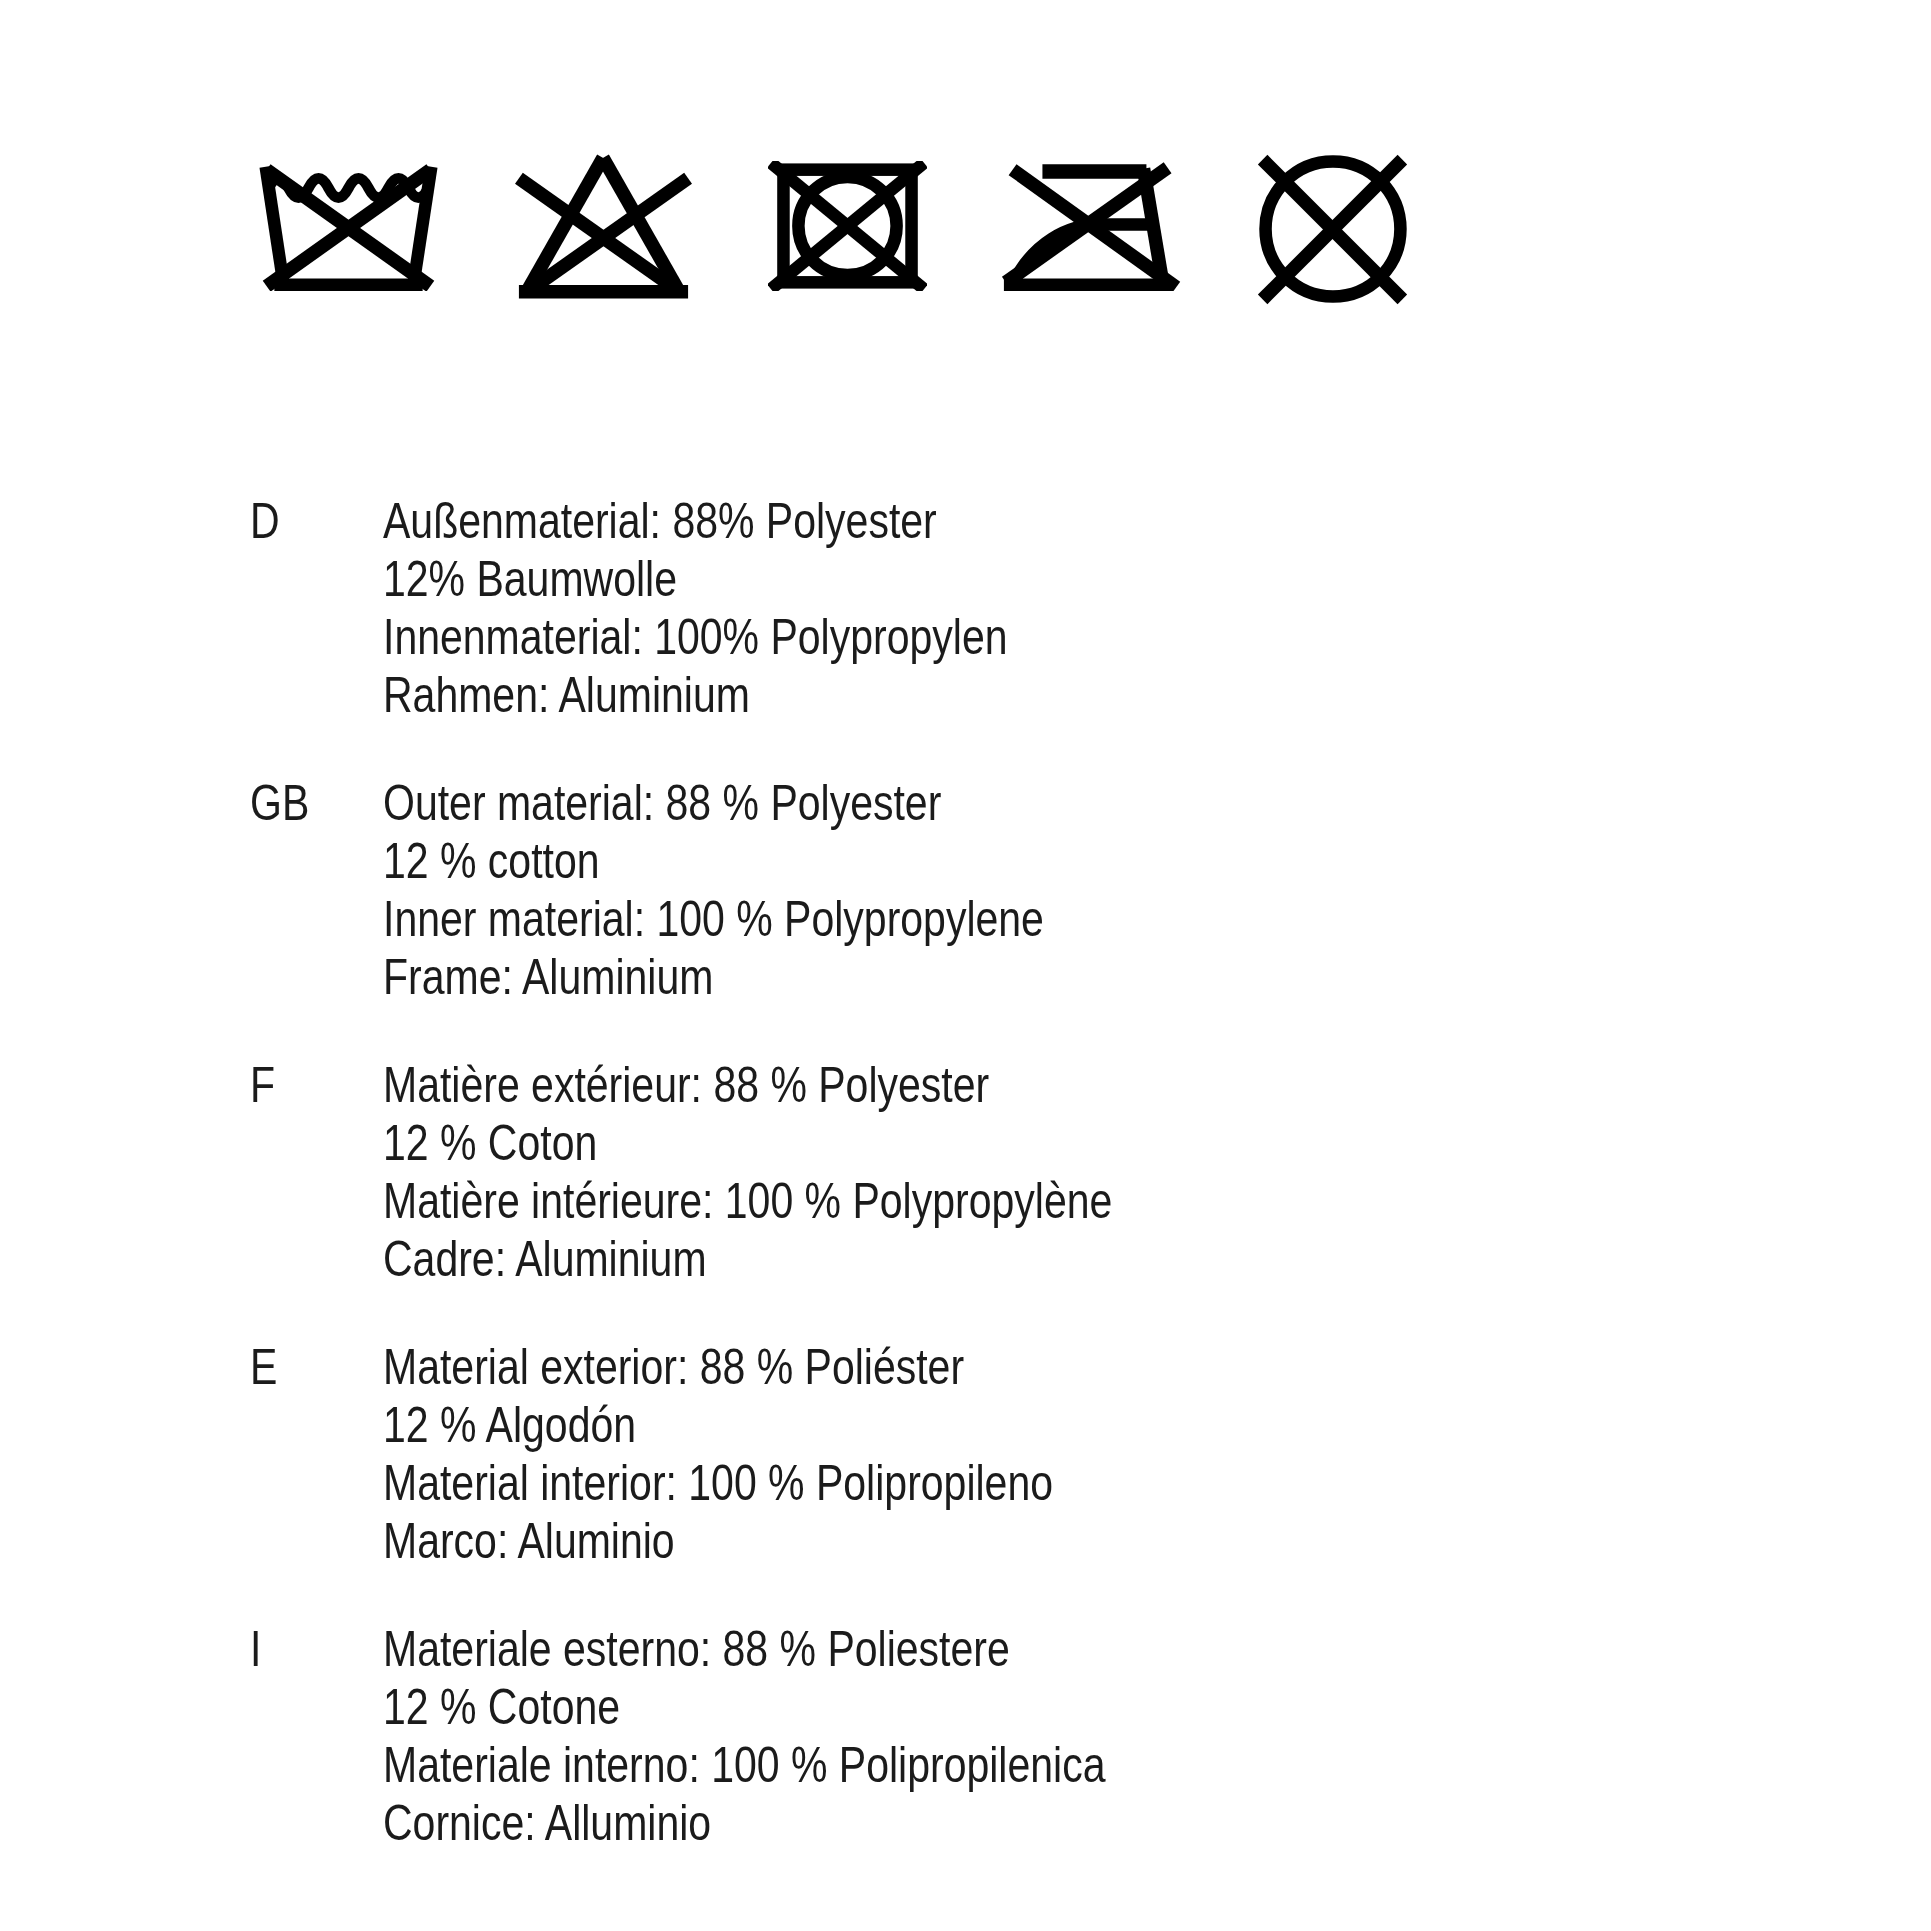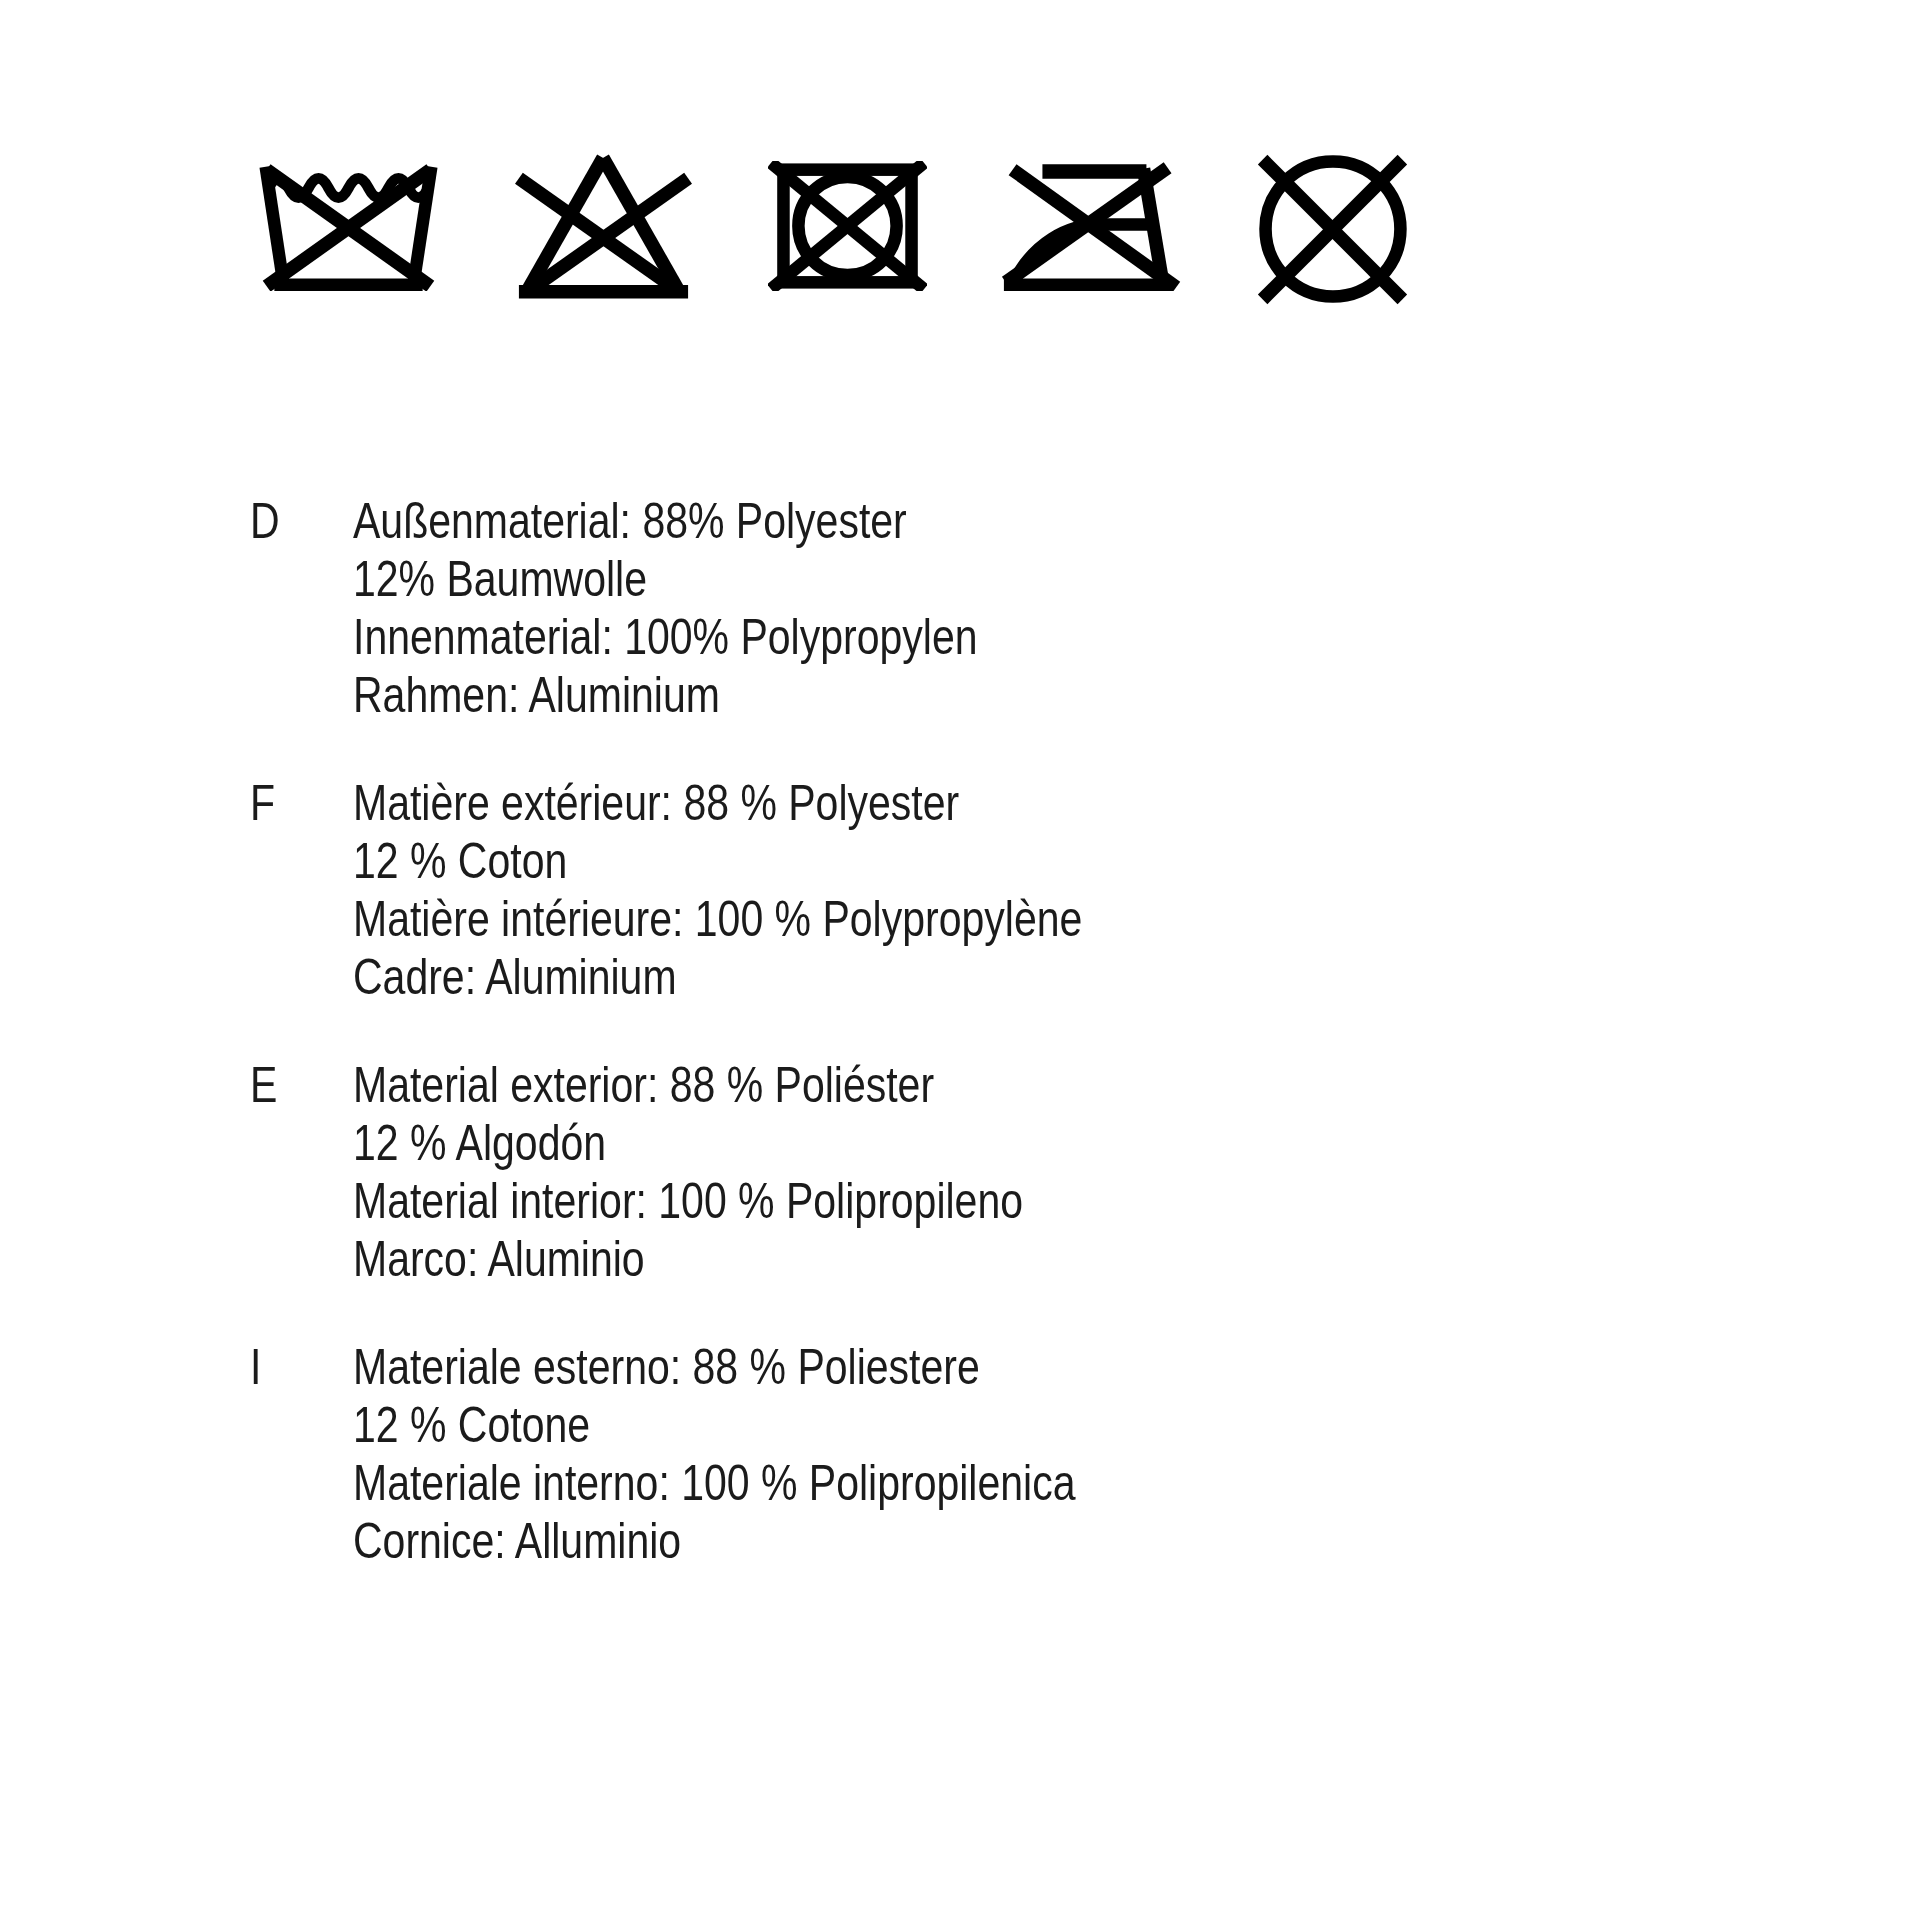--- a/index.html
+++ b/index.html
@@ -53,20 +53,21 @@
     position: absolute;
     left: 250px;
     top: 0;
     display: inline-block;
     transform: scaleX(0.82);
     transform-origin: left top;
     white-space: nowrap;
   }
   .lang-lines {
     padding-left: 353px;
+    margin-left: 30px;
   }
   .lang-lines .line {
     display: block;
     transform: scaleX(0.82);
     transform-origin: left top;
     white-space: nowrap;
   }
 </style>
 </head>
 <body>
@@ -130,20 +131,29 @@
     <div class="lang-block">
       <span class="lang-code">D</span>
       <div class="lang-lines">
         <span class="line">Außenmaterial: 88% Polyester</span>
         <span class="line">12% Baumwolle</span>
         <span class="line">Innenmaterial: 100% Polypropylen</span>
         <span class="line">Rahmen: Aluminium</span>
       </div>
     </div>
 
+    <div class="lang-block">
+      <span class="lang-code">GB</span>
+      <div class="lang-lines">
+        <span class="line">Outer material: 88 % Polyester</span>
+        <span class="line">12 % cotton</span>
+        <span class="line">Inner material: 100 % Polypropylene</span>
+        <span class="line">Frame: Aluminium</span>
+      </div>
+    </div>
 
     <div class="lang-block">
       <span class="lang-code">F</span>
       <div class="lang-lines">
         <span class="line">Matière extérieur: 88 % Polyester</span>
         <span class="line">12 % Coton</span>
         <span class="line">Matière intérieure: 100 % Polypropylène</span>
         <span class="line">Cadre: Aluminium</span>
       </div>
     </div>

